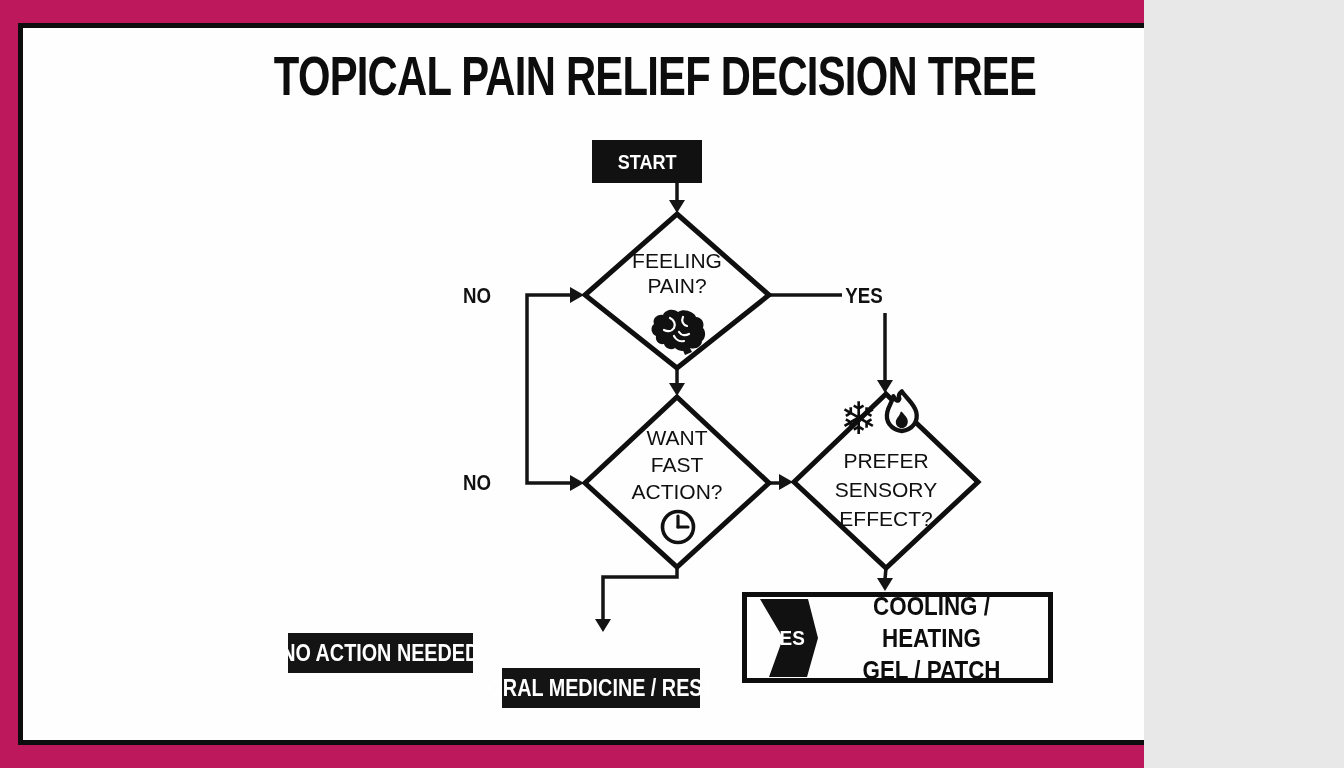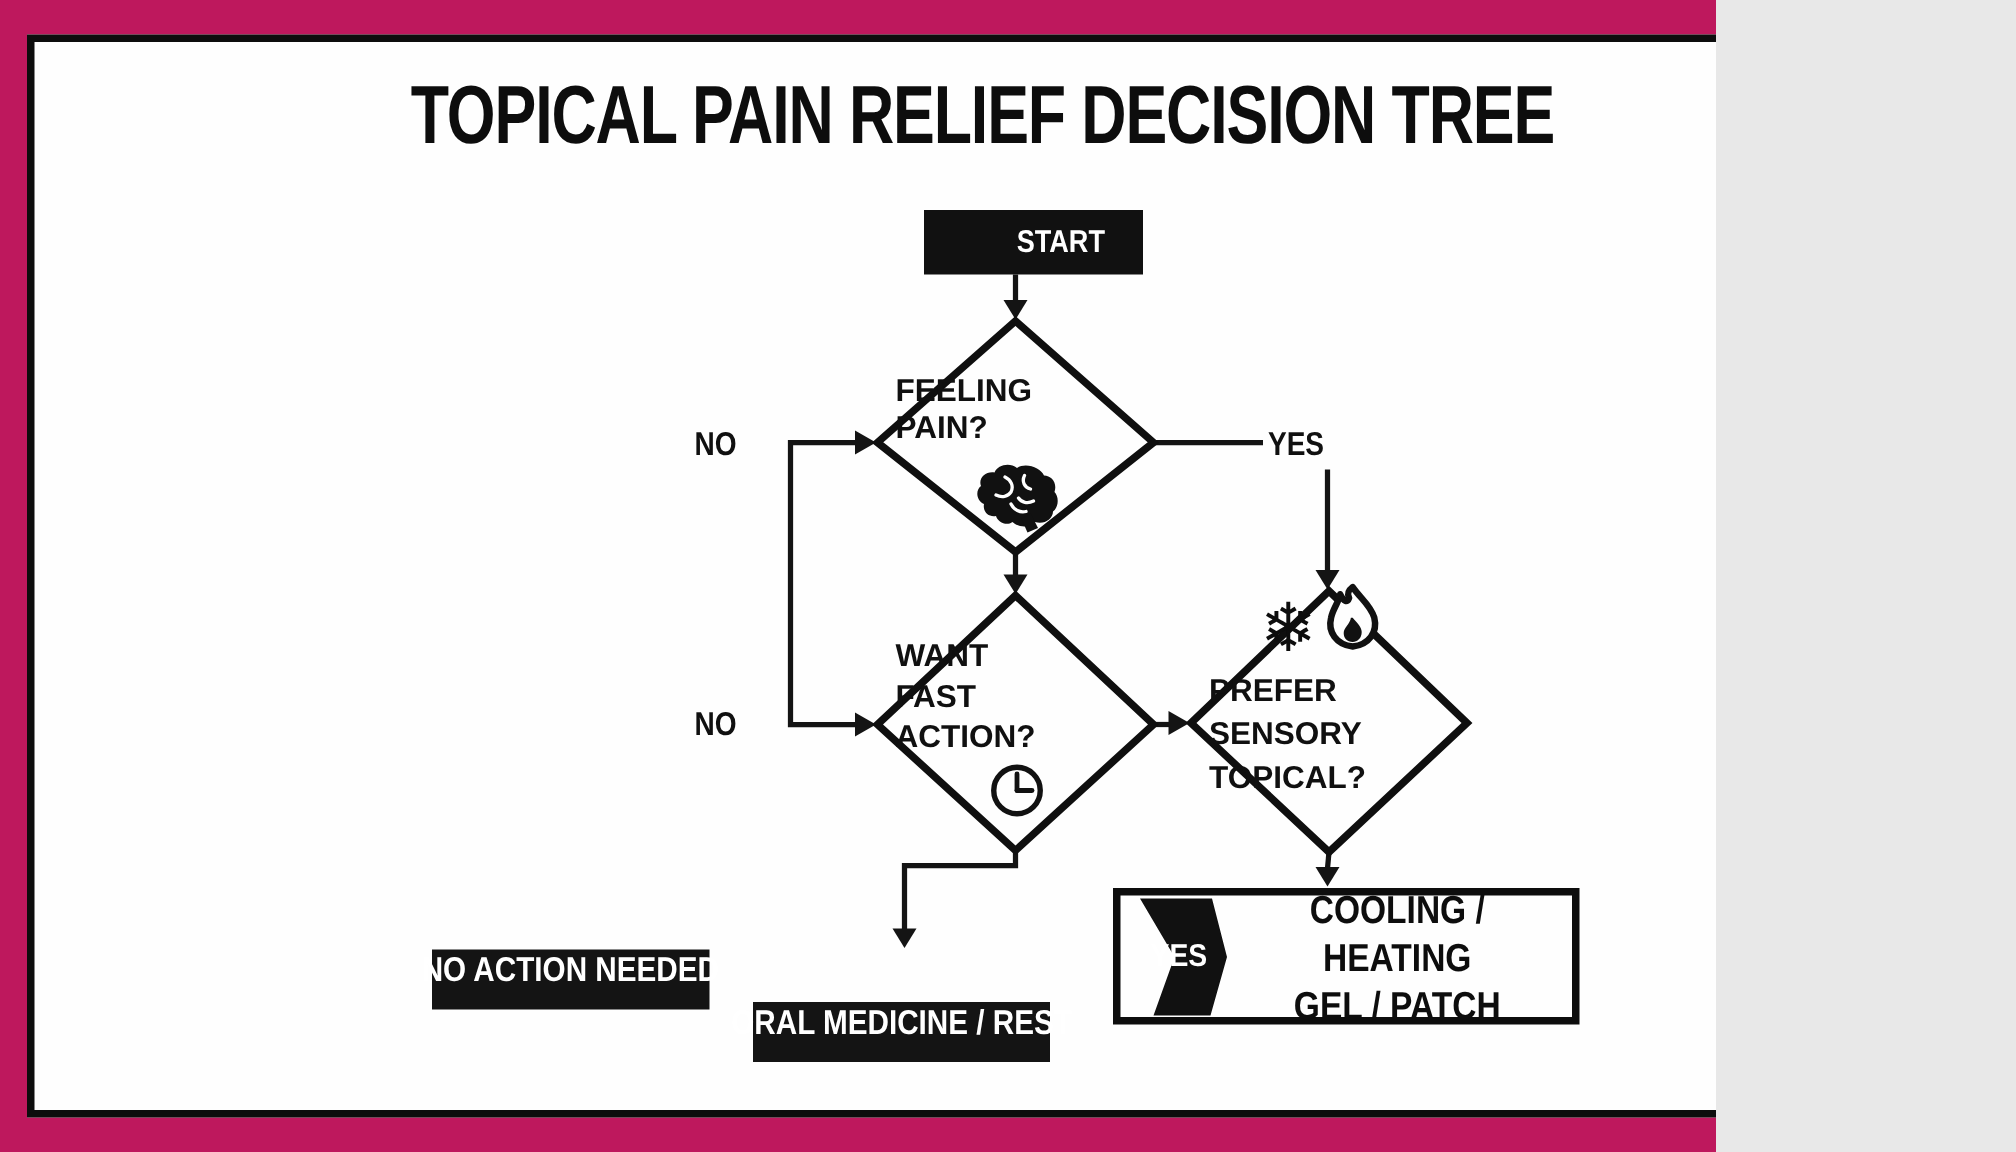--- a/index.html
+++ b/index.html
@@ -11,42 +11,42 @@
     position:absolute;left:18px;top:23px;width:1311px;height:722px;
     box-sizing:border-box;border:5px solid #0d0d0d;background:#fefefe;
   }
   .title{
     position:absolute;left:0;top:44px;width:1310px;text-align:center;
     font-size:55px;font-weight:bold;letter-spacing:-1px;color:#0d0d0d;
     transform:scaleX(0.76);transform-origin:50% 50%;white-space:nowrap;
   }
   .flow-svg{position:absolute;left:0;top:0;width:1344px;height:768px;}
   .node-label{
-    position:absolute;text-align:left;font-weight:bold;color:#101010;
+    position:absolute;text-align:center;font-weight:normal;color:#101010;
     white-space:pre-line;
   }
   .cond{transform:scaleX(0.86);transform-origin:50% 50%;display:inline-block;}
   .lbl-d1{left:597px;top:248px;width:160px;font-size:21px;line-height:25px;}
   .lbl-d2{left:597px;top:424px;width:160px;font-size:21px;line-height:27px;}
   .lbl-d3{left:806px;top:446px;width:160px;font-size:21px;line-height:29px;}
   .edge-label{
     position:absolute;font-size:22px;font-weight:bold;color:#101010;
     text-align:center;transform:scaleX(0.85);transform-origin:50% 50%;
   }
   .edge-no-1{left:452px;top:283px;width:50px;}
   .edge-no-2{left:452px;top:470px;width:50px;}
   .edge-yes-1{left:840px;top:283px;width:48px;}
   .start-box{
-    position:absolute;left:616px;top:140px;width:110px;height:43px;
+    position:absolute;left:592px;top:140px;width:110px;height:43px;
     background:#111;color:#fff;display:flex;align-items:center;justify-content:center;
-    font-size:21px;font-weight:bold;padding-left:36px;
+    font-size:21px;font-weight:bold;
   }
   .result-box{
     position:absolute;height:40px;background:#141414;color:#fff;
-    display:flex;align-items:flex-start;justify-content:center;
+    display:flex;align-items:center;justify-content:center;
     font-size:23px;font-weight:bold;white-space:nowrap;
   }
   .box-no-action{left:288px;top:633px;width:185px;}
   .box-oral{left:502px;top:668px;width:198px;}
   .box-cooling{
     position:absolute;left:742px;top:592px;width:311px;height:91px;
     box-sizing:border-box;border:5px solid #0d0d0d;background:#fefefe;
   }
   .cooling-text{
     position:absolute;left:72px;right:4px;top:0;height:100%;
@@ -126,21 +126,21 @@
     <span class="cond">START</span>
   </div>
 
   <div class="node-label lbl-d1">FEELING
 PAIN?</div>
   <div class="node-label lbl-d2">WANT
 FAST
 ACTION?</div>
   <div class="node-label lbl-d3">PREFER
 SENSORY
-TOPICAL?</div>
+EFFECT?</div>
 
   <div class="edge-label edge-no-1">NO</div>
   <div class="edge-label edge-no-2">NO</div>
   <div class="edge-label edge-yes-1">YES</div>
 
   <div class="result-box box-no-action">
     <span class="cond">NO ACTION NEEDED</span>
   </div>
   <div class="result-box box-oral">
     <span class="cond">ORAL MEDICINE / REST</span>

